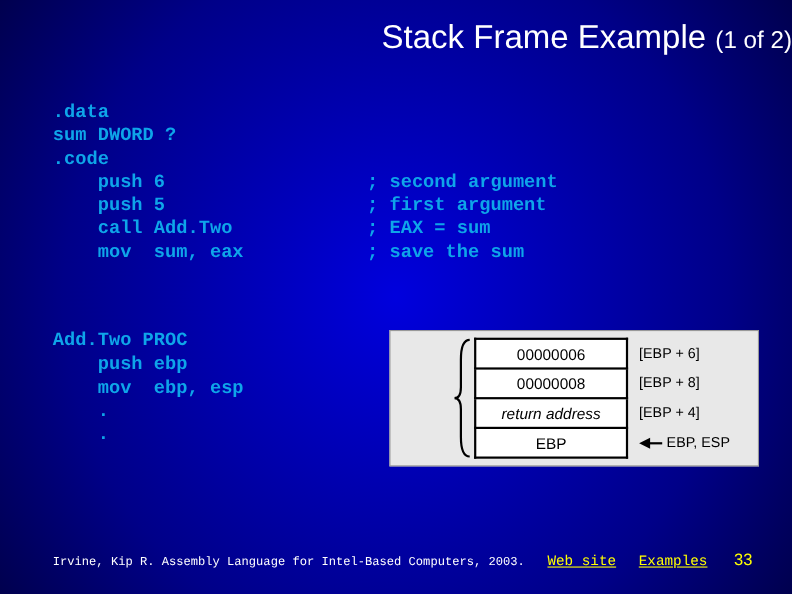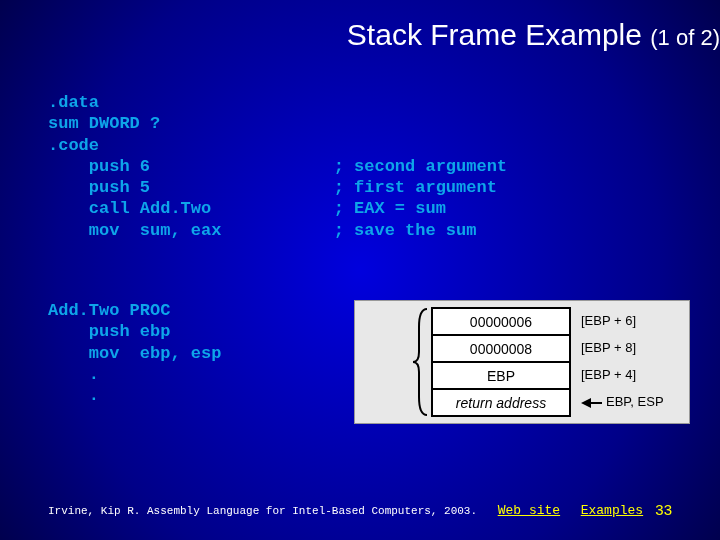--- a/index.html
+++ b/index.html
@@ -105,21 +105,21 @@
     left: 48px;
     right: 40px;
     font-size: 11px;
     color: #ffffff;
     font-family: Liberation Mono, monospace;
   }
   .footer a { color: #ffff00; text-decoration: underline; margin-left: 14px; font-size: 13px; }
   .page-num {
     position: absolute;
     bottom: 22px;
-    right: 48px;
+    right: 36px;
     color: #ffff00;
     font-size: 15px;
     font-family: Arial, sans-serif;
     text-align: right;
   }
 </style>
 </head>
 <body>
 
 <div class="bg-gradient"></div>
@@ -152,24 +152,24 @@
     </div>
     <table class="stack-table">
       <tbody>
           <tr>
             <td>00000006</td>
           </tr>
       <tr>
             <td>00000008</td>
           </tr>
       <tr>
-            <td>EBP</td>
+            <td class="italic">return address</td>
           </tr>
       <tr>
-            <td class="italic">return address</td>
+            <td>EBP</td>
           </tr>
     </tbody>
       </table>
     <div class="stack-labels-right">
       <div>[EBP + 6]</div>
       <div>[EBP + 8]</div>
       <div>[EBP + 4]</div>
       <div>
         <span class="arrow-left"></span><span class="arrow-tail"></span><span>EBP, ESP</span>
       </div>

